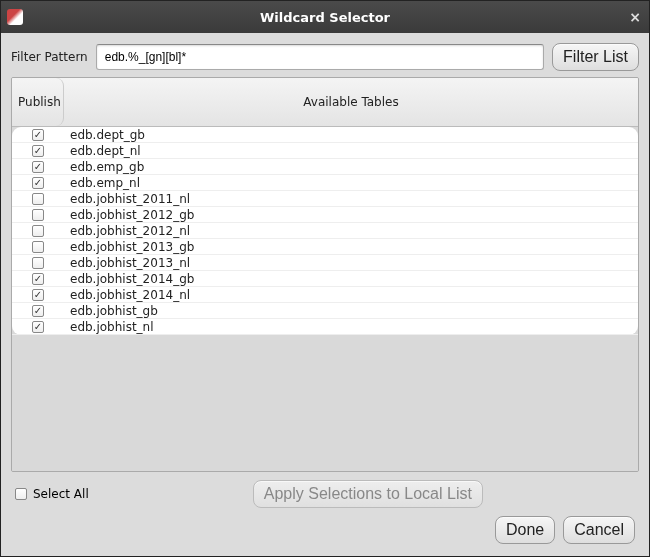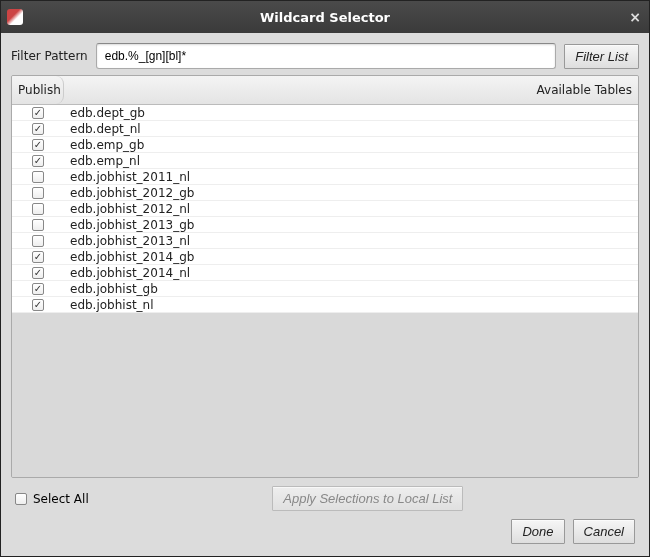--- a/index.html
+++ b/index.html
@@ -71,27 +71,26 @@
   font-size: 12px;
   background: #fff;
   border: 1px solid #aaa;
   border-top-color: #888;
   border-radius: 3px;
   box-shadow: inset 0 1px 2px rgba(0,0,0,0.15);
 }
 .btn {
   background: linear-gradient(to bottom, #f6f6f6, #dedede);
   border: 1px solid #999;
-  border-radius: 1px;
+  border-radius: 8px;
   padding: 4px 10px;
-  font-size: 13px;
+  font-size: 16px;
   color: #222;
   cursor: pointer;
   box-shadow: inset 0 1px 0 rgba(255,255,255,0.6);
-  font-style: italic;
 }
 .btn:disabled, .btn.disabled {
   color: #888;
   background: linear-gradient(to bottom, #eee, #e0e0e0);
   border-color: #bbb;
   cursor: default;
 }
 .table-frame {
   flex: 1;
   background: #d9d9d9;
@@ -100,41 +99,42 @@
   overflow: hidden;
   display: flex;
   flex-direction: column;
 }
 .table-header {
   display: flex;
   background: linear-gradient(to bottom, #f4f4f4, #e4e4e4);
   border-bottom: 1px solid #bbb;
 }
 .table-header .th {
-  padding: 7px 6px;
+  padding: 17px 6px;
   color: #222;
   border-right: 1px solid #ccc;
-  text-align: right;
+  text-align: center;
   border-radius: 8px;
 }
 .table-header .th:first-child {
   width: 52px;
   flex: 0 0 52px;
 }
 .table-header .th:last-child {
   flex: 1;
   border-right: none;
 }
 .table-body {
   flex: 1;
   overflow-y: auto;
   background: #d9d9d9;
 }
 .rows-wrap {
   background: #fff;
+  border-radius: 9px;
 }
 .row {
   display: flex;
   align-items: center;
   height: 16px;
   border-bottom: 1px solid #eee;
 }
 .row .cell-check {
   width: 52px;
   flex: 0 0 52px;

